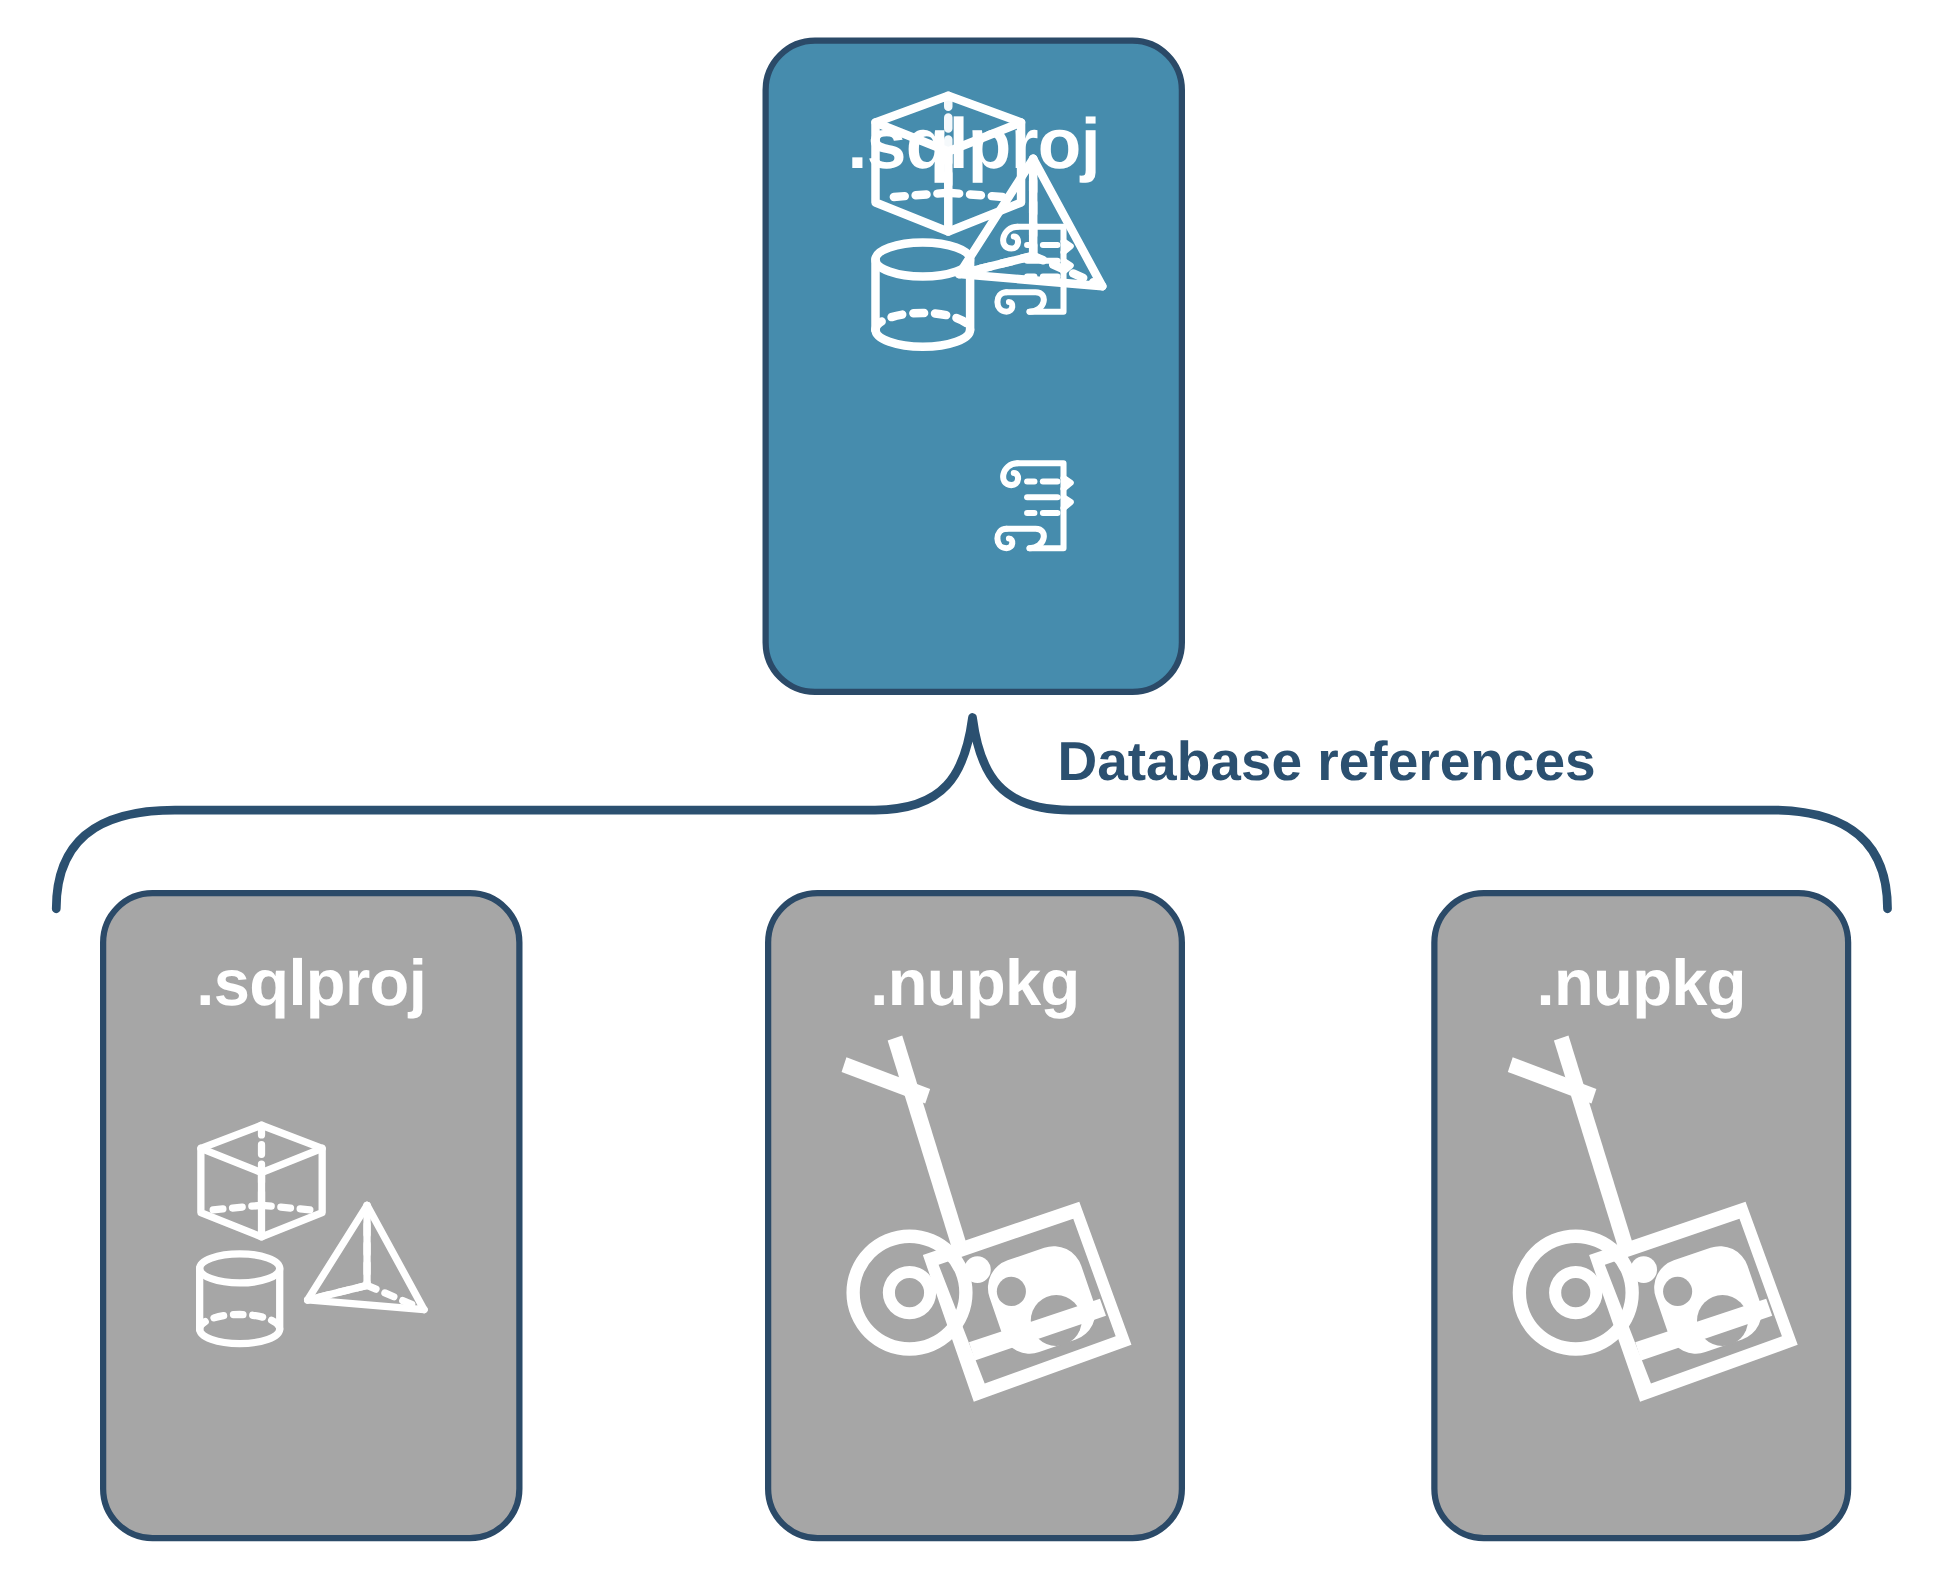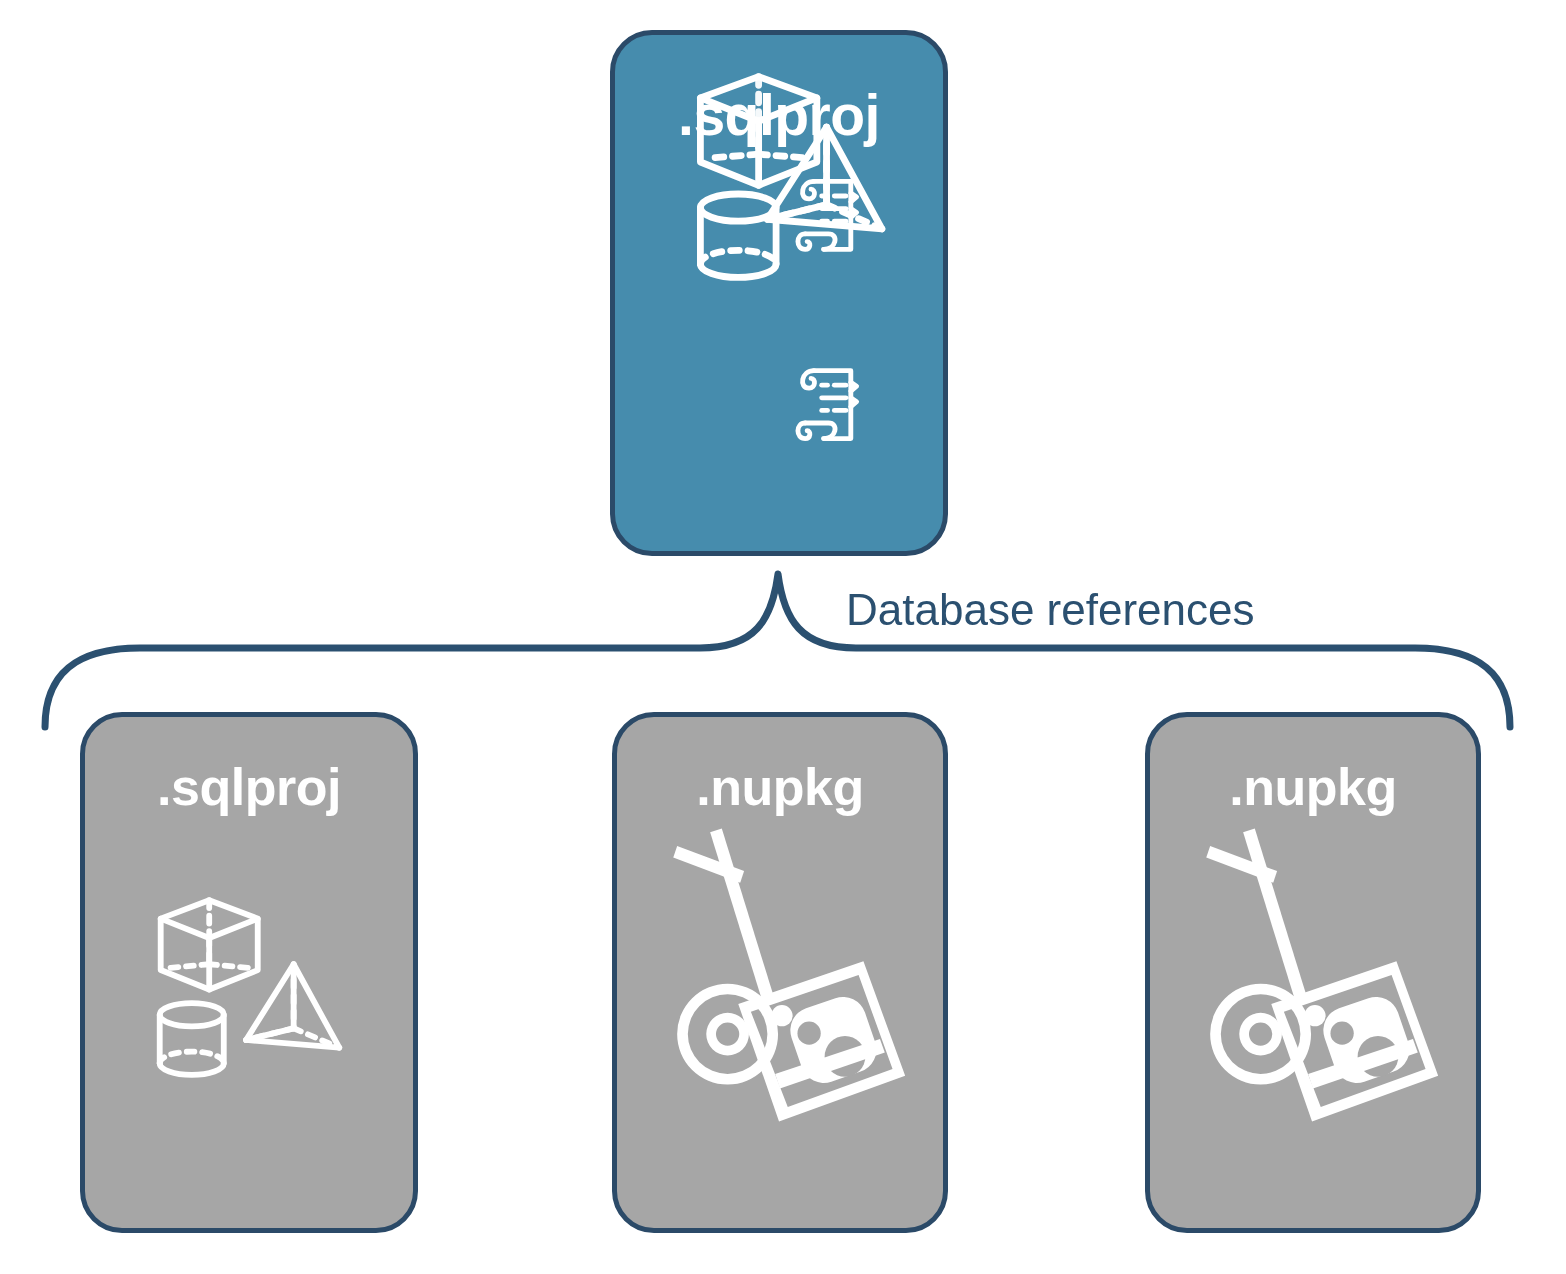--- a/index.html
+++ b/index.html
@@ -53,21 +53,21 @@
     position: absolute;
     left: 0;
     top: 0;
     width: 1566px;
     height: 1274px;
     pointer-events: none;
   }
   .brace-label {
     position: absolute;
     color: #2b5070;
-    font-weight: normal;
+    font-weight: bold;
     font-size: 44px;
     line-height: 1;
     white-space: nowrap;
     user-select: none;
   }
 </style>
 </head>
 <body>
 
 <div id="canvas">

